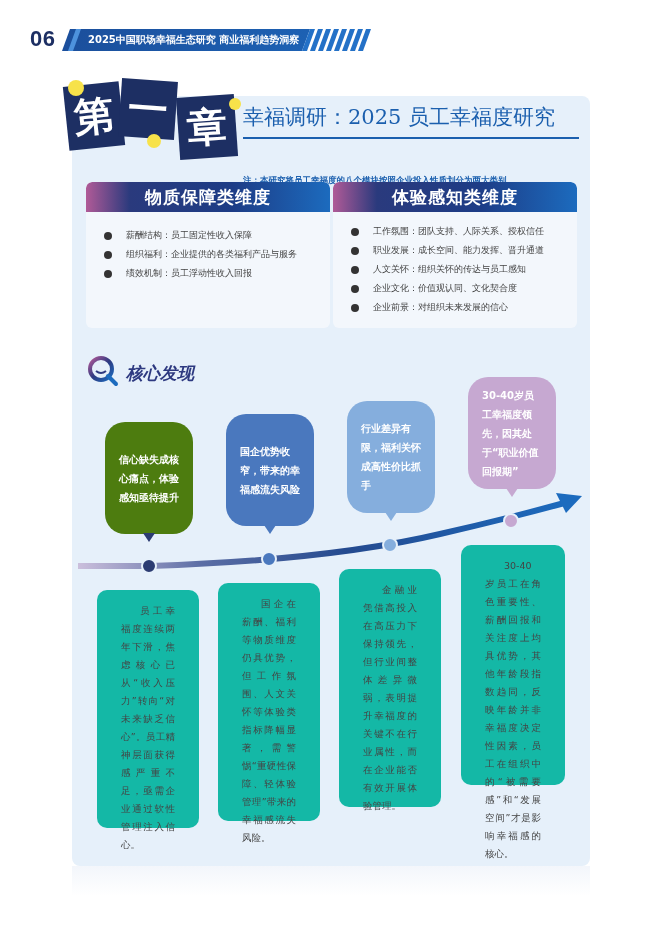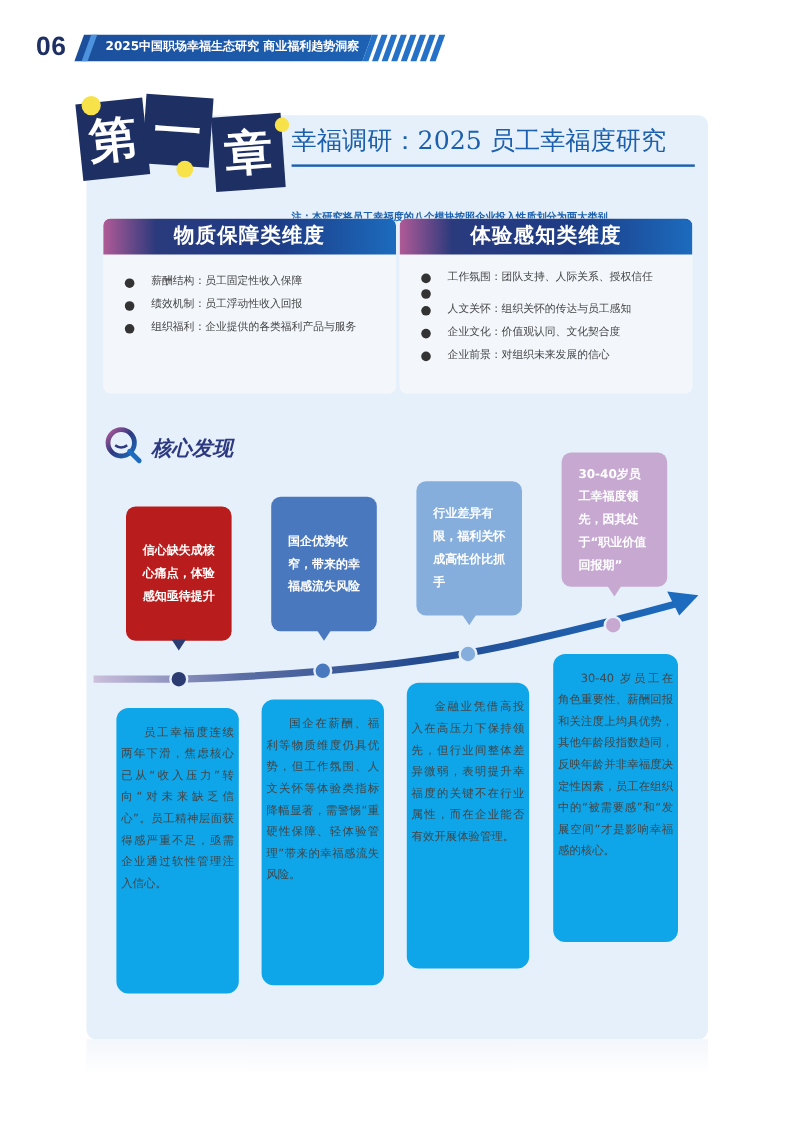--- a/index.html
+++ b/index.html
@@ -32,29 +32,29 @@
   .cat-head { height: 30px; background: linear-gradient(90deg, #b05a97 0%, #2a3a7d 18%, #1d3c86 60%, #1c6bbe 100%); color: #fff; font-weight: bold; font-size: 17px; text-align: center; line-height: 30px; letter-spacing: 1px; border-radius: 6px 6px 0 0; }
   .cat-list { list-style: none; padding: 14px 0 0 18px; }
   .cat-list li { font-size: 9px; line-height: 19px; color: #444; display: flex; align-items: center; white-space: nowrap; }
   .bullet { width: 8px; height: 8px; border-radius: 50%; background: #333; margin-right: 14px; display: inline-block; flex: 0 0 8px; }
 
   
   .find-head { position: absolute; left: 86px; top: 354px; display: flex; align-items: center; }
   .find-label { font-size: 17px; font-weight: bold; color: #2d3980; margin-left: 6px; font-style: italic; }
 
   
-  .bubble { position: absolute; border-radius: 8px; color: #fff; font-weight: bold; font-size: 10px; line-height: 19px; padding: 10px 14px; display: flex; align-items: center; justify-content: center; text-align: left; }
+  .bubble { position: absolute; border-radius: 20px; color: #fff; font-weight: bold; font-size: 10px; line-height: 19px; padding: 10px 14px; display: flex; align-items: center; justify-content: center; text-align: left; }
   .bubble .tail { position: absolute; bottom: -8px; left: 50%; margin-left: -6px; width: 0; height: 0; border-left: 6px solid transparent; border-right: 6px solid transparent; border-top: 9px solid; }
 
   
   .tl-svg { position: absolute; left: 0; top: 0; }
   .node { position: absolute; width: 16px; height: 16px; border-radius: 50%; border: 2px solid #e6f0fa; }
 
   
-  .detail { position: absolute; background: #0ea5e9; border-radius: 10px; padding: 12px 4px; font-size: 9.5px; line-height: 18px; color: #444; text-align: justify; }
+  .detail { position: absolute; background: #14b8a6; border-radius: 10px; padding: 12px 24px; font-size: 9.5px; line-height: 18px; color: #444; text-align: justify; }
   .detail p { text-indent: 2em; }
 </style>
 </head>
 <body>
 
 <div class="page-num">06</div>
 <div class="header-bar"></div>
 <div class="header-slash" style="left:72px;background:#4d92dd;"></div>
 <div class="header-slash" style="left:306px;"></div>
 <div class="header-slash" style="left:314px;"></div>
@@ -88,37 +88,38 @@
 
 <div class="cat-card" style="left:86px;">
   <div class="cat-head">物质保障类维度</div>
   <ul class="cat-list">
     <li>
         <span class="bullet"></span>
         <span>薪酬结构：员工固定性收入保障</span>
       </li>
     <li>
         <span class="bullet"></span>
-        <span>绩效机制：员工浮动性收入回报</span>
+        <span>组织福利：企业提供的各类福利产品与服务</span>
       </li>
     <li>
         <span class="bullet"></span>
-        <span>组织福利：企业提供的各类福利产品与服务</span>
+        <span>绩效机制：员工浮动性收入回报</span>
       </li>
   </ul>
 </div>
 <div class="cat-card" style="left:333px;">
   <div class="cat-head">体验感知类维度</div>
   <ul class="cat-list" style="padding-top:10px;">
     <li>
         <span class="bullet"></span>
         <span>工作氛围：团队支持、人际关系、授权信任</span>
       </li>
     <li>
         <span class="bullet"></span>
+        <span>职业发展：成长空间、能力发挥、晋升通道</span>
       </li>
     <li>
         <span class="bullet"></span>
         <span>人文关怀：组织关怀的传达与员工感知</span>
       </li>
     <li>
         <span class="bullet"></span>
         <span>企业文化：价值观认同、文化契合度</span>
       </li>
     <li>
@@ -157,21 +158,21 @@
   </defs>
   <path d="M78 566 L150 566 Q330 560 440 534 Q510 518 568 502" fill="none" stroke="url(#tlg)" stroke-width="6"></path>
   <polygon points="582,496 556,493 566,513" fill="#1c6bbe"></polygon>
 </svg>
 
 <div class="node" style="left: 141px; top: 558px; background: rgb(44, 60, 114);"></div>
 <div class="node" style="left: 261px; top: 551px; background: rgb(74, 120, 190);"></div>
 <div class="node" style="left: 382px; top: 537px; background: rgb(133, 174, 221);"></div>
 <div class="node" style="left: 503px; top: 513px; background: rgb(198, 168, 209);"></div>
 
-<div class="bubble" style="left:105px;top:422px;width:88px;height:112px;background:#b91c1c;">
+<div class="bubble" style="left:105px;top:422px;width:88px;height:112px;background:#4d7c0f;">
   <span>信心缺失成核心痛点，体验感知亟待提升</span>
   <span class="tail" style="border-top-color:#2c3c72;"></span>
 </div>
 <div class="bubble" style="left:226px;top:414px;width:88px;height:112px;background:#4a78be;">
   <span>国企优势收窄，带来的幸福感流失风险</span>
   <span class="tail" style="border-top-color:#4a78be;"></span>
 </div>
 <div class="bubble" style="left:347px;top:401px;width:88px;height:112px;background:#85aedd;">
   <span>行业差异有限，福利关怀成高性价比抓手</span>
   <span class="tail" style="border-top-color:#85aedd;"></span>

